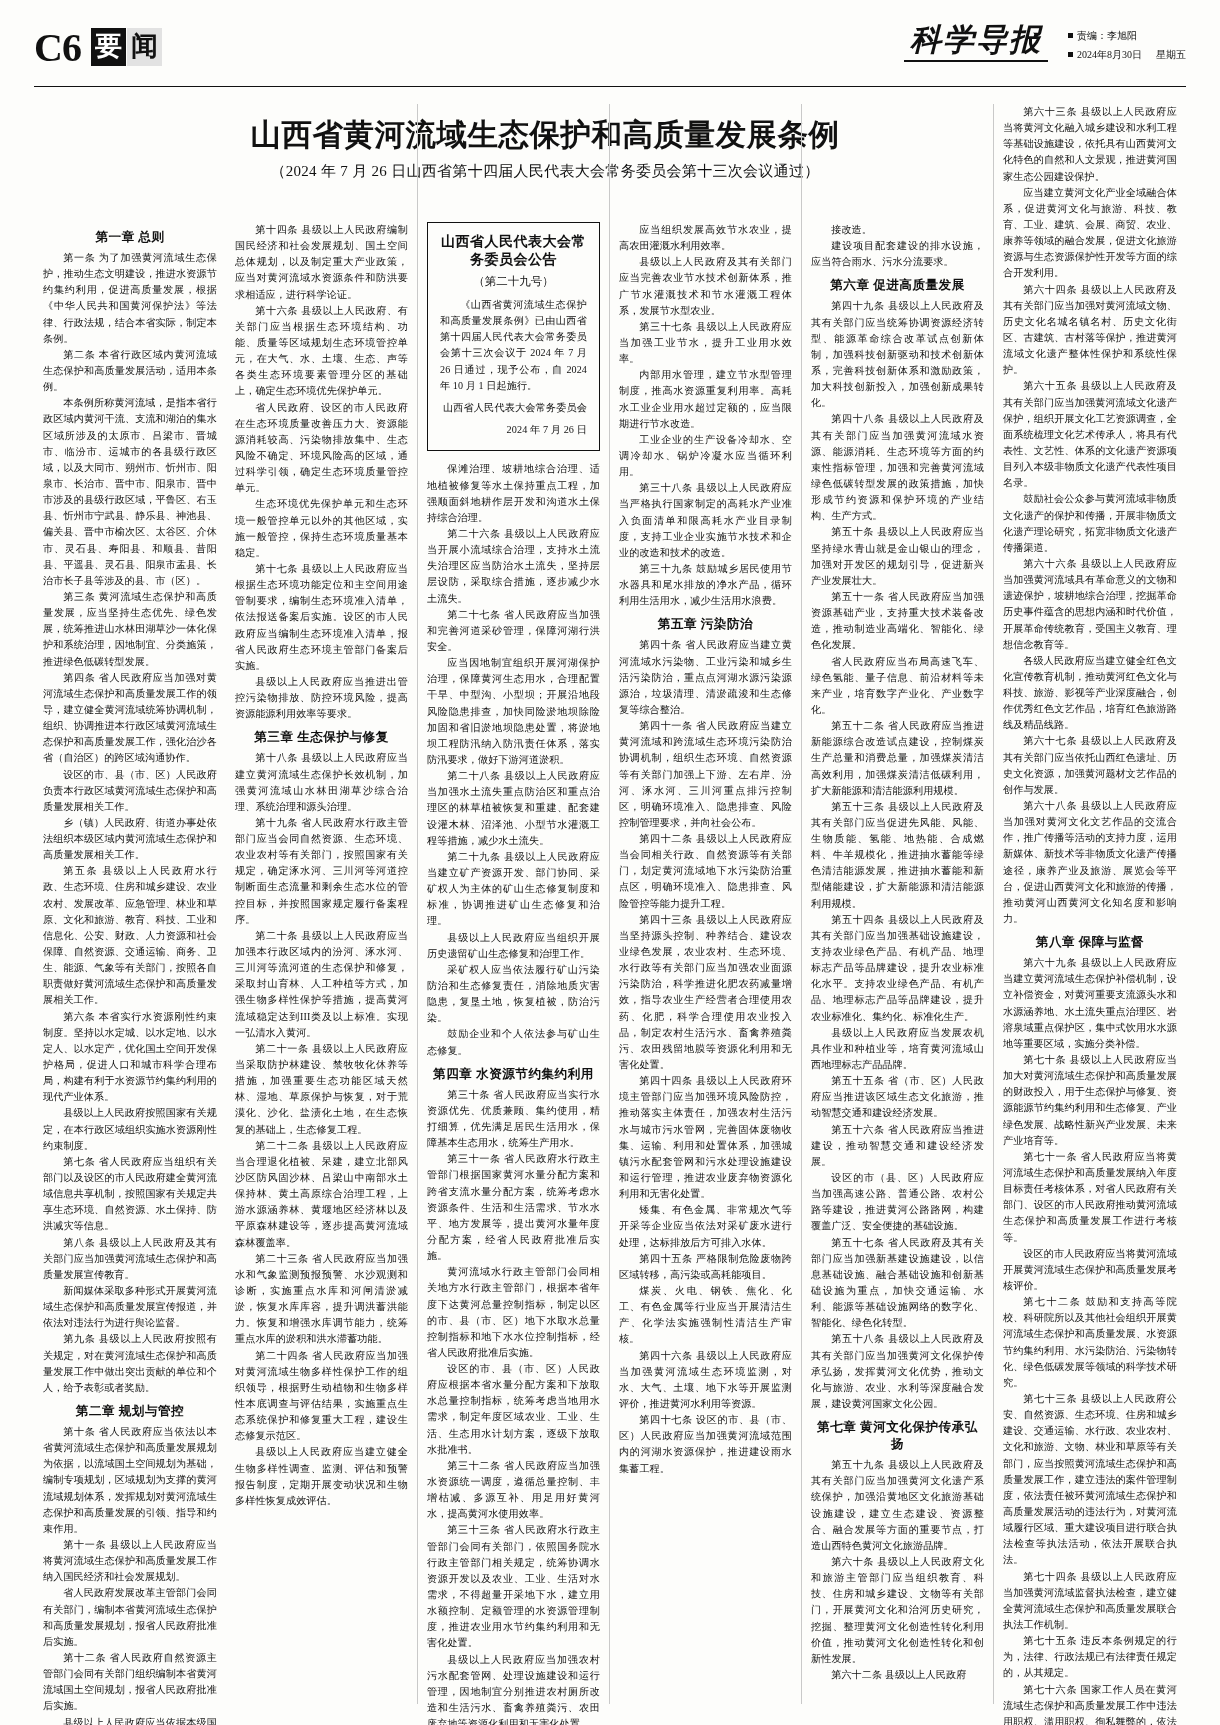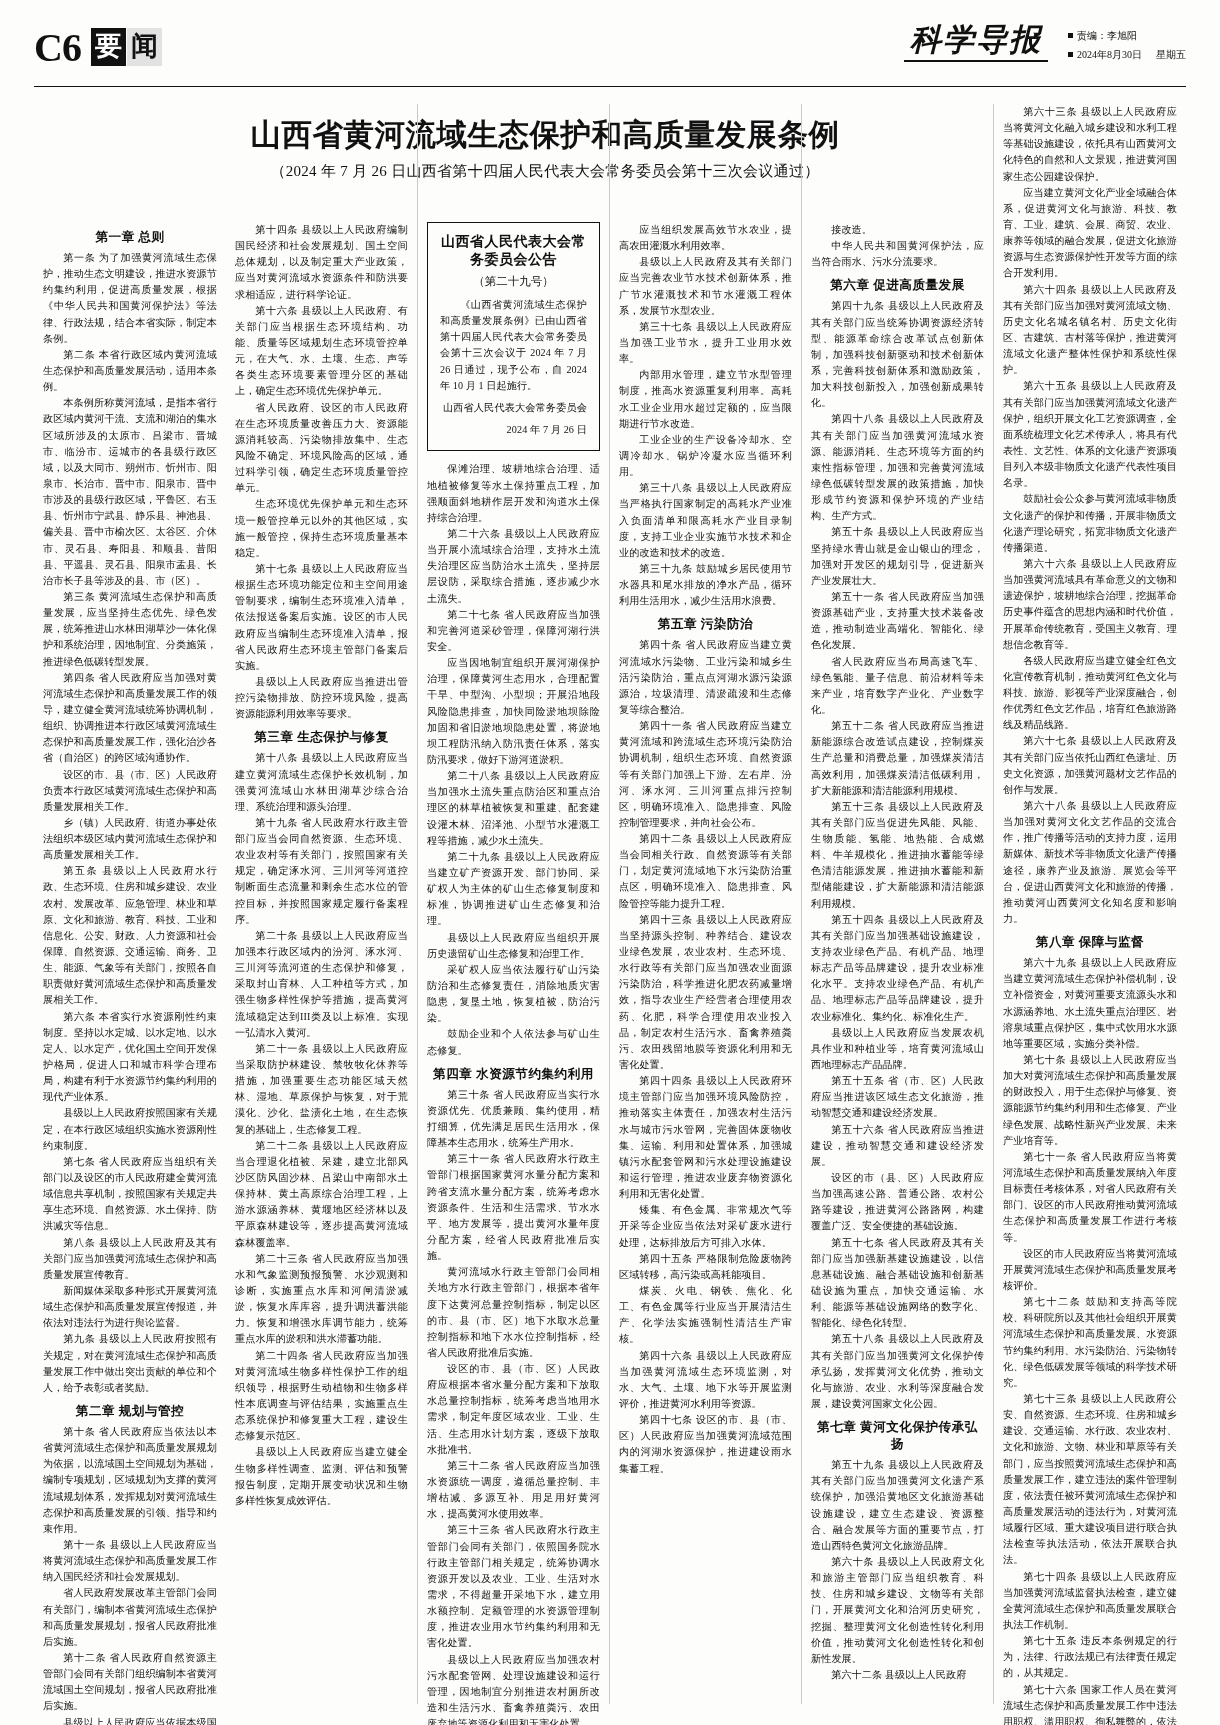--- a/index.html
+++ b/index.html
@@ -289,21 +289,21 @@
           <p>第四十五条 严格限制危险废物跨区域转移，高污染或高耗能项目。</p>
           <p>煤炭、火电、钢铁、焦化、化工、有色金属等行业应当开展清洁生产、化学法实施强制性清洁生产审核。</p>
           <p>第四十六条 县级以上人民政府应当加强黄河流域生态环境监测，对水、大气、土壤、地下水等开展监测评价，推进黄河水利用等资源。</p>
           <p>第四十七条 设区的市、县（市、区）人民政府应当加强黄河流域范围内的河湖水资源保护，推进建设雨水集蓄工程。</p>
         </div>
     </div>
     <div class="col c5">
       <div style="height:118px"></div>
       <div class="col-body">
           <p>接改造。</p>
-          <p>中华人民共和国黄河保护法，应当符合雨水、污水分流要求。</p>
+          <p>建设项目配套建设的排水设施，应当符合雨水、污水分流要求。</p>
           <h4>第六章 促进高质量发展</h4>
           <p>第四十九条 县级以上人民政府及其有关部门应当统筹协调资源经济转型、能源革命综合改革试点创新体制，加强科技创新驱动和技术创新体系，完善科技创新体系和激励政策，加大科技创新投入，加强创新成果转化。</p>
           <p>第四十八条 县级以上人民政府及其有关部门应当加强黄河流域水资源、能源消耗、生态环境等方面的约束性指标管理，加强和完善黄河流域绿色低碳转型发展的政策措施，加快形成节约资源和保护环境的产业结构、生产方式。</p>
           <p>第五十条 县级以上人民政府应当坚持绿水青山就是金山银山的理念，加强对开发区的规划引导，促进新兴产业发展壮大。</p>
           <p>第五十一条 省人民政府应当加强资源基础产业，支持重大技术装备改造，推动制造业高端化、智能化、绿色化发展。</p>
           <p>省人民政府应当布局高速飞车、绿色氢能、量子信息、前沿材料等未来产业，培育数字产业化、产业数字化。</p>
           <p>第五十二条 省人民政府应当推进新能源综合改造试点建设，控制煤炭生产总量和消费总量，加强煤炭清洁高效利用，加强煤炭清洁低碳利用，扩大新能源和清洁能源利用规模。</p>
           <p>第五十三条 县级以上人民政府及其有关部门应当促进先风能、风能、生物质能、氢能、地热能、合成燃料、牛羊规模化，推进抽水蓄能等绿色清洁能源发展，推进抽水蓄能和新型储能建设，扩大新能源和清洁能源利用规模。</p>
           <p>第五十四条 县级以上人民政府及其有关部门应当加强基础设施建设，支持农业绿色产品、有机产品、地理标志产品等品牌建设，提升农业标准化水平。支持农业绿色产品、有机产品、地理标志产品等品牌建设，提升农业标准化、集约化、标准化生产。</p>
           <p>县级以上人民政府应当发展农机具作业和种植业等，培育黄河流域山西地理标志产品品牌。</p>

